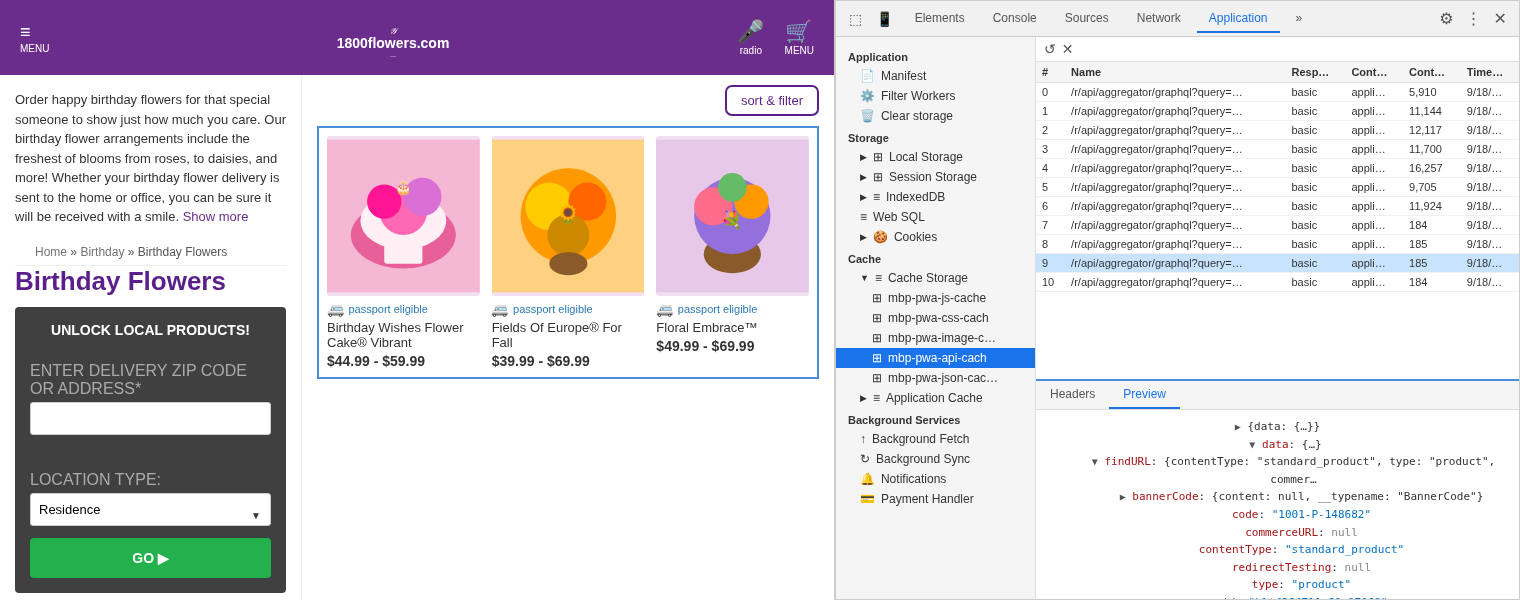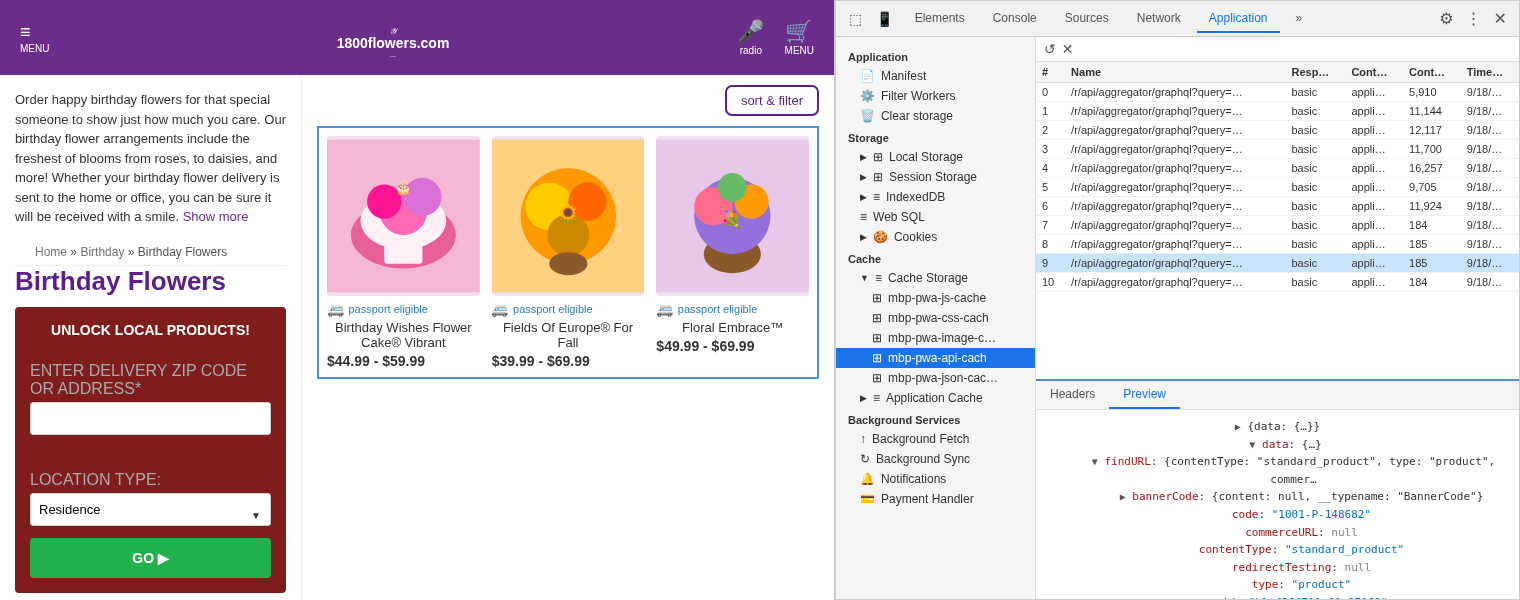--- a/index.html
+++ b/index.html
@@ -67,21 +67,21 @@
     }
     .description-text {
       font-size: 13px;
       color: #333;
       line-height: 1.5;
       margin-bottom: 12px;
     }
     .show-more { color: #6b2d8b; text-decoration: none; }
 
     .local-box {
-      background: #7f1d1d;
+      background: #404040;
       color: white;
       padding: 15px;
       border-radius: 4px;
       margin-top: 10px;
     }
     .local-title { font-size: 14px; font-weight: bold; text-align: center; margin-bottom: 12px; }
     .local-label { font-size: 16px; color: #aaa; margin-bottom: 4px; margin-top: 24px; }
     .zip-input {
       width: 100%;
       padding: 8px;
@@ -159,21 +159,21 @@
     .product-img svg { width: 100%; height: 100%; }
     .passport-badge {
       display: flex;
       align-items: center;
       gap: 4px;
       font-size: 11px;
       color: #2a7ab5;
       margin: 5px 0 3px;
     }
     .passport-icon { color: #2a7ab5; font-size: 14px; }
-    .product-name { font-size: 13px; color: #333; margin-bottom: 3px; text-align: center; }
+    .product-name { font-size: 13px; color: #333; margin-bottom: 3px; }
     .product-price { font-size: 14px; font-weight: bold; color: #333; }
 
     
     .devtools-panel {
       width: 685px;
       height: 600px;
       display: flex;
       flex-direction: column;
       background: #f5f5f5;
       border: 1px solid #ccc;

